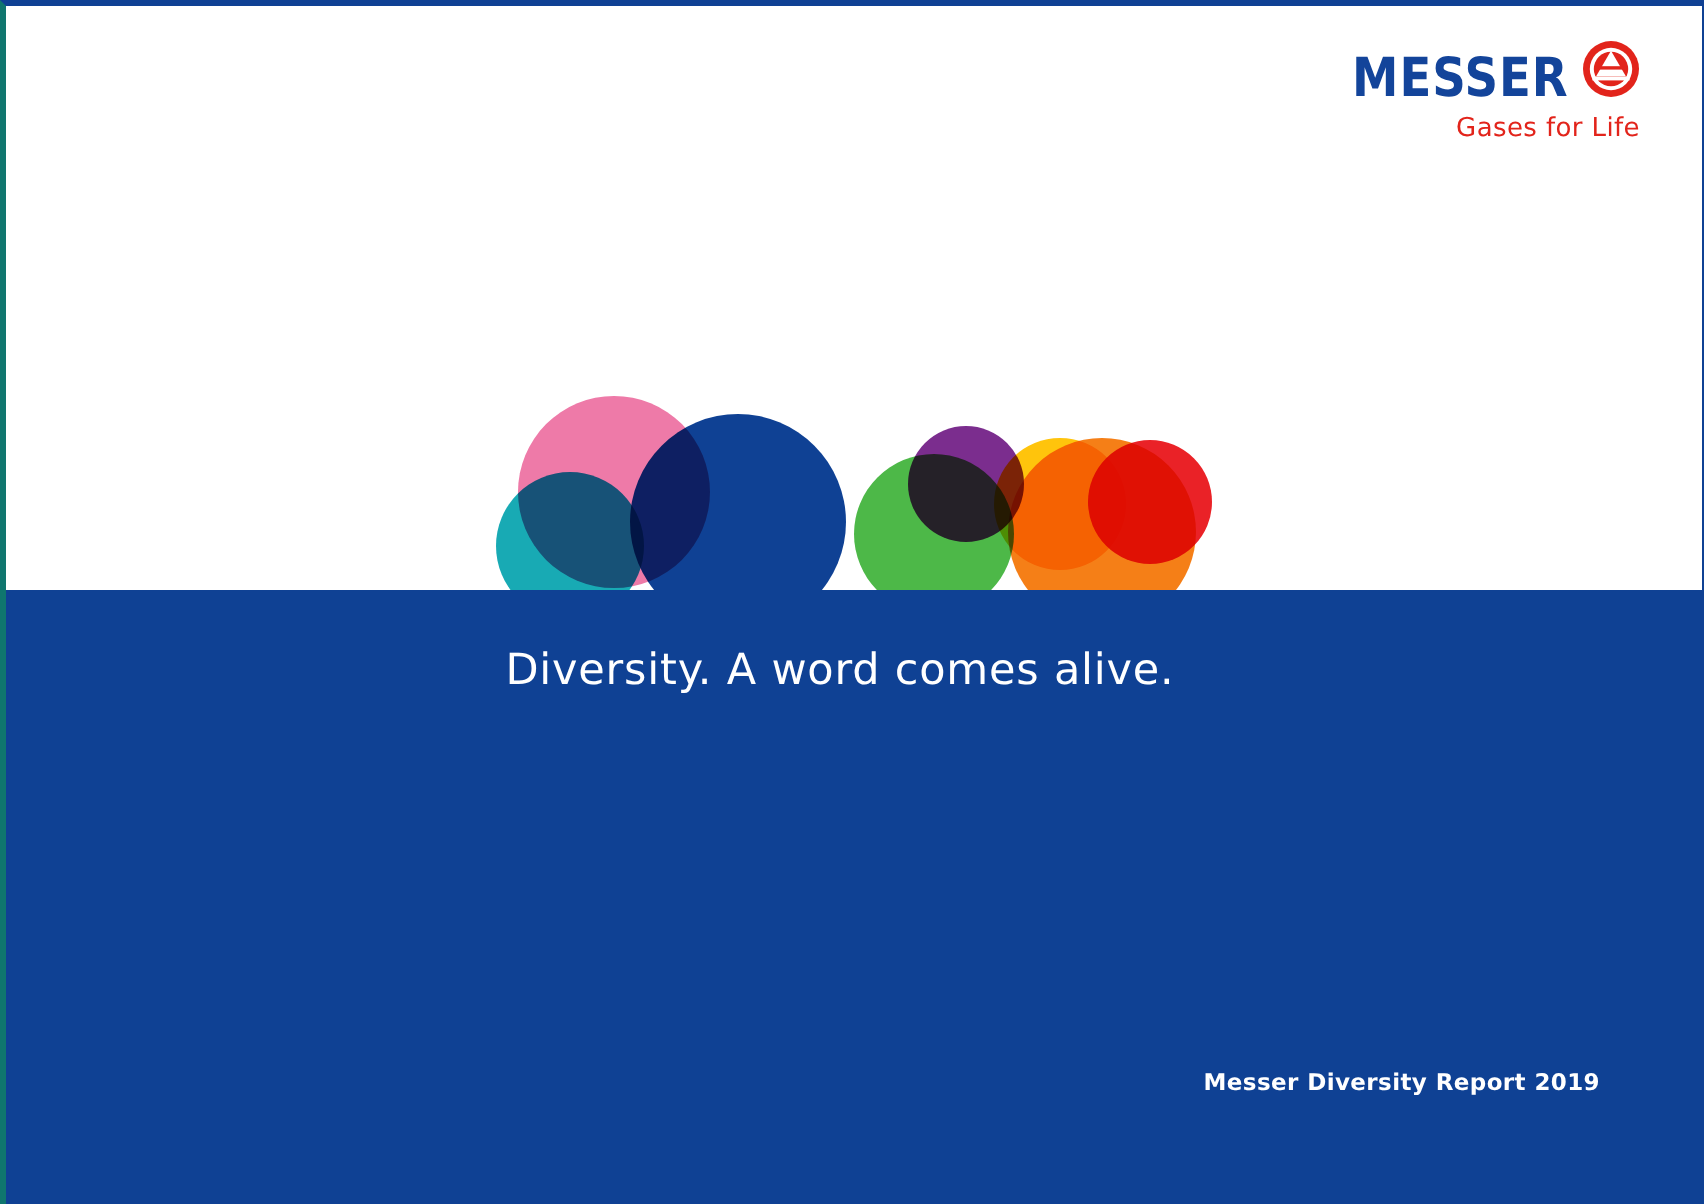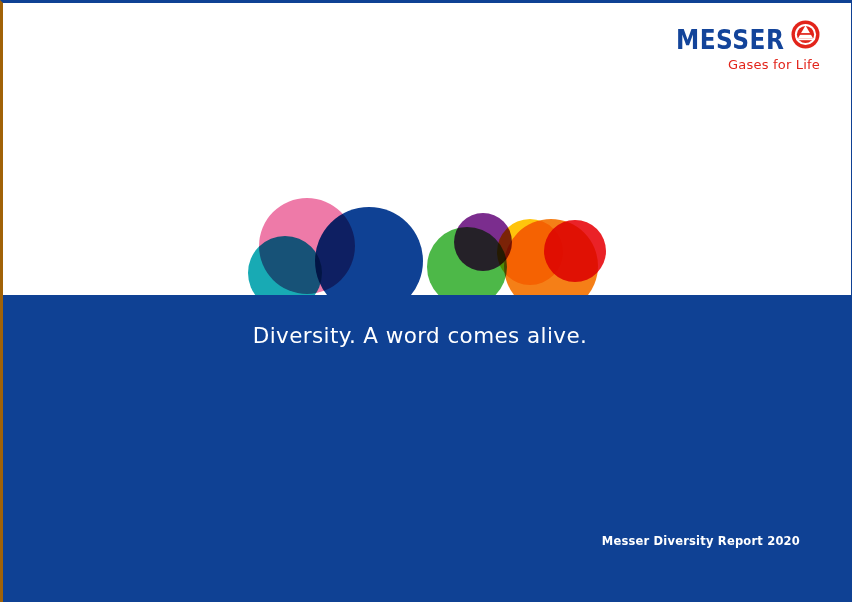--- a/index.html
+++ b/index.html
@@ -12,21 +12,21 @@
   }
 
   .page {
     position: relative;
     width: 852px;
     height: 602px;
     overflow: hidden;
     background: #737373;
     box-sizing: border-box;
     border-top: 3px solid #0f4194;
-    border-left: 3px solid #a16207;
+    border-left: 3px solid #0f766e;
     border-right: 1px solid #0f4194;
   }
 
   
   .white-area {
     position: absolute;
     left: 0;
     top: 0;
     width: 852px;
     height: 292px;
@@ -159,16 +159,16 @@
             <circle cx="572" cy="248" r="31" fill="#ea2227" style="mix-blend-mode: multiply;"></circle>
           </g>
       </svg>
     </div>
 
   </div>
 
   <div class="blue-band">
     <div class="headline">Diversity. A word comes alive.</div>
 
-    <div class="report-label">Messer Diversity Report 2020</div>
+    <div class="report-label">Messer Diversity Report 2019</div>
   </div>
 
 </div>
 
 </body></html>

